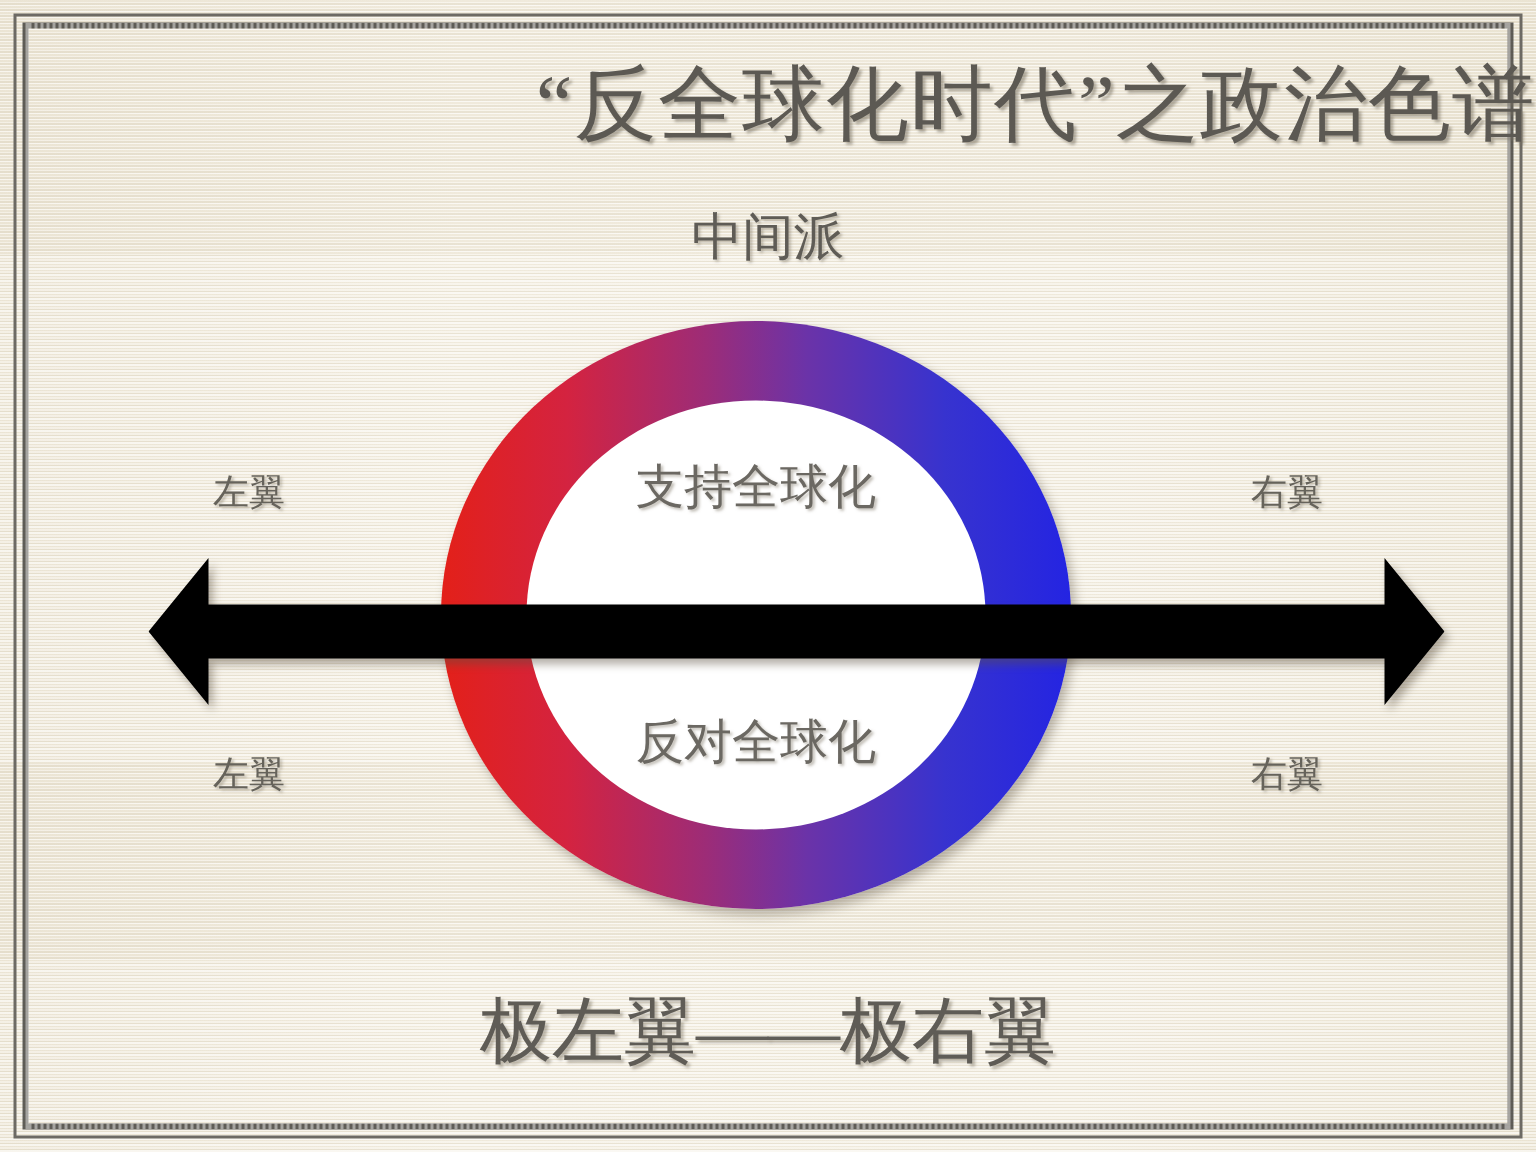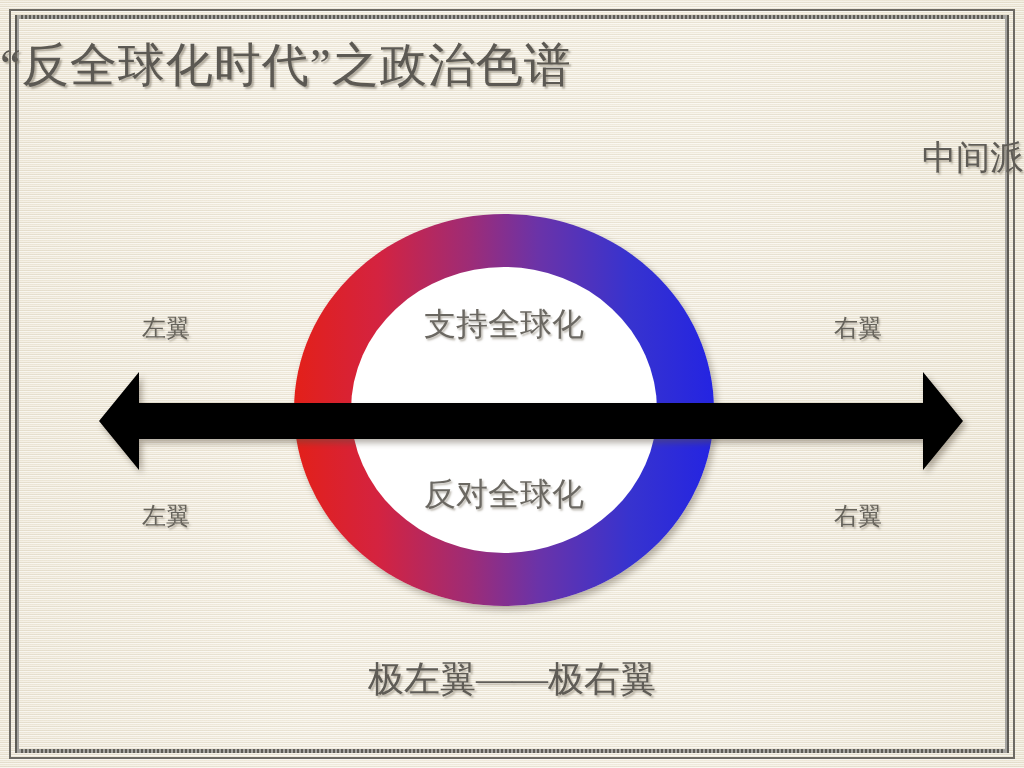--- a/index.html
+++ b/index.html
@@ -75,36 +75,36 @@
     mask-composite: exclude;
     pointer-events: none;
   }
 
   
   .title {
     position: absolute;
     left: 0;
     right: 0;
     top: 38px;
-    text-align: left;
-    font-size: 47px;
+    text-align: right;
+    font-size: 55px;
     line-height: 1.15;
     color: #5c5953;
     letter-spacing: 1px;
     text-shadow: 2px 2px 2px rgba(120,113,98,0.55);
     white-space: nowrap;
   }
 
   
   .label-center-top {
     position: absolute;
     left: 0;
     right: 0;
     top: 135px;
-    text-align: right;
+    text-align: center;
     font-size: 34px;
     color: #5f5c56;
     text-shadow: 1.5px 1.5px 2px rgba(130,122,106,0.5);
   }
 
   
   .ring {
     position: absolute;
     left: 294px;
     top: 214px;
@@ -169,21 +169,21 @@
   .wing-left-lower  { left: 130px; top: 500px; }
   .wing-right-lower { left: 822px; top: 500px; }
 
   
   .caption {
     position: absolute;
     left: 0;
     right: 0;
     top: 655px;
     text-align: center;
-    font-size: 36px;
+    font-size: 48px;
     color: #5f5c56;
     text-shadow: 2px 2px 2px rgba(130,122,106,0.5);
     white-space: nowrap;
   }
 </style>
 </head>
 <body>
 
 <div id="slide">
 

